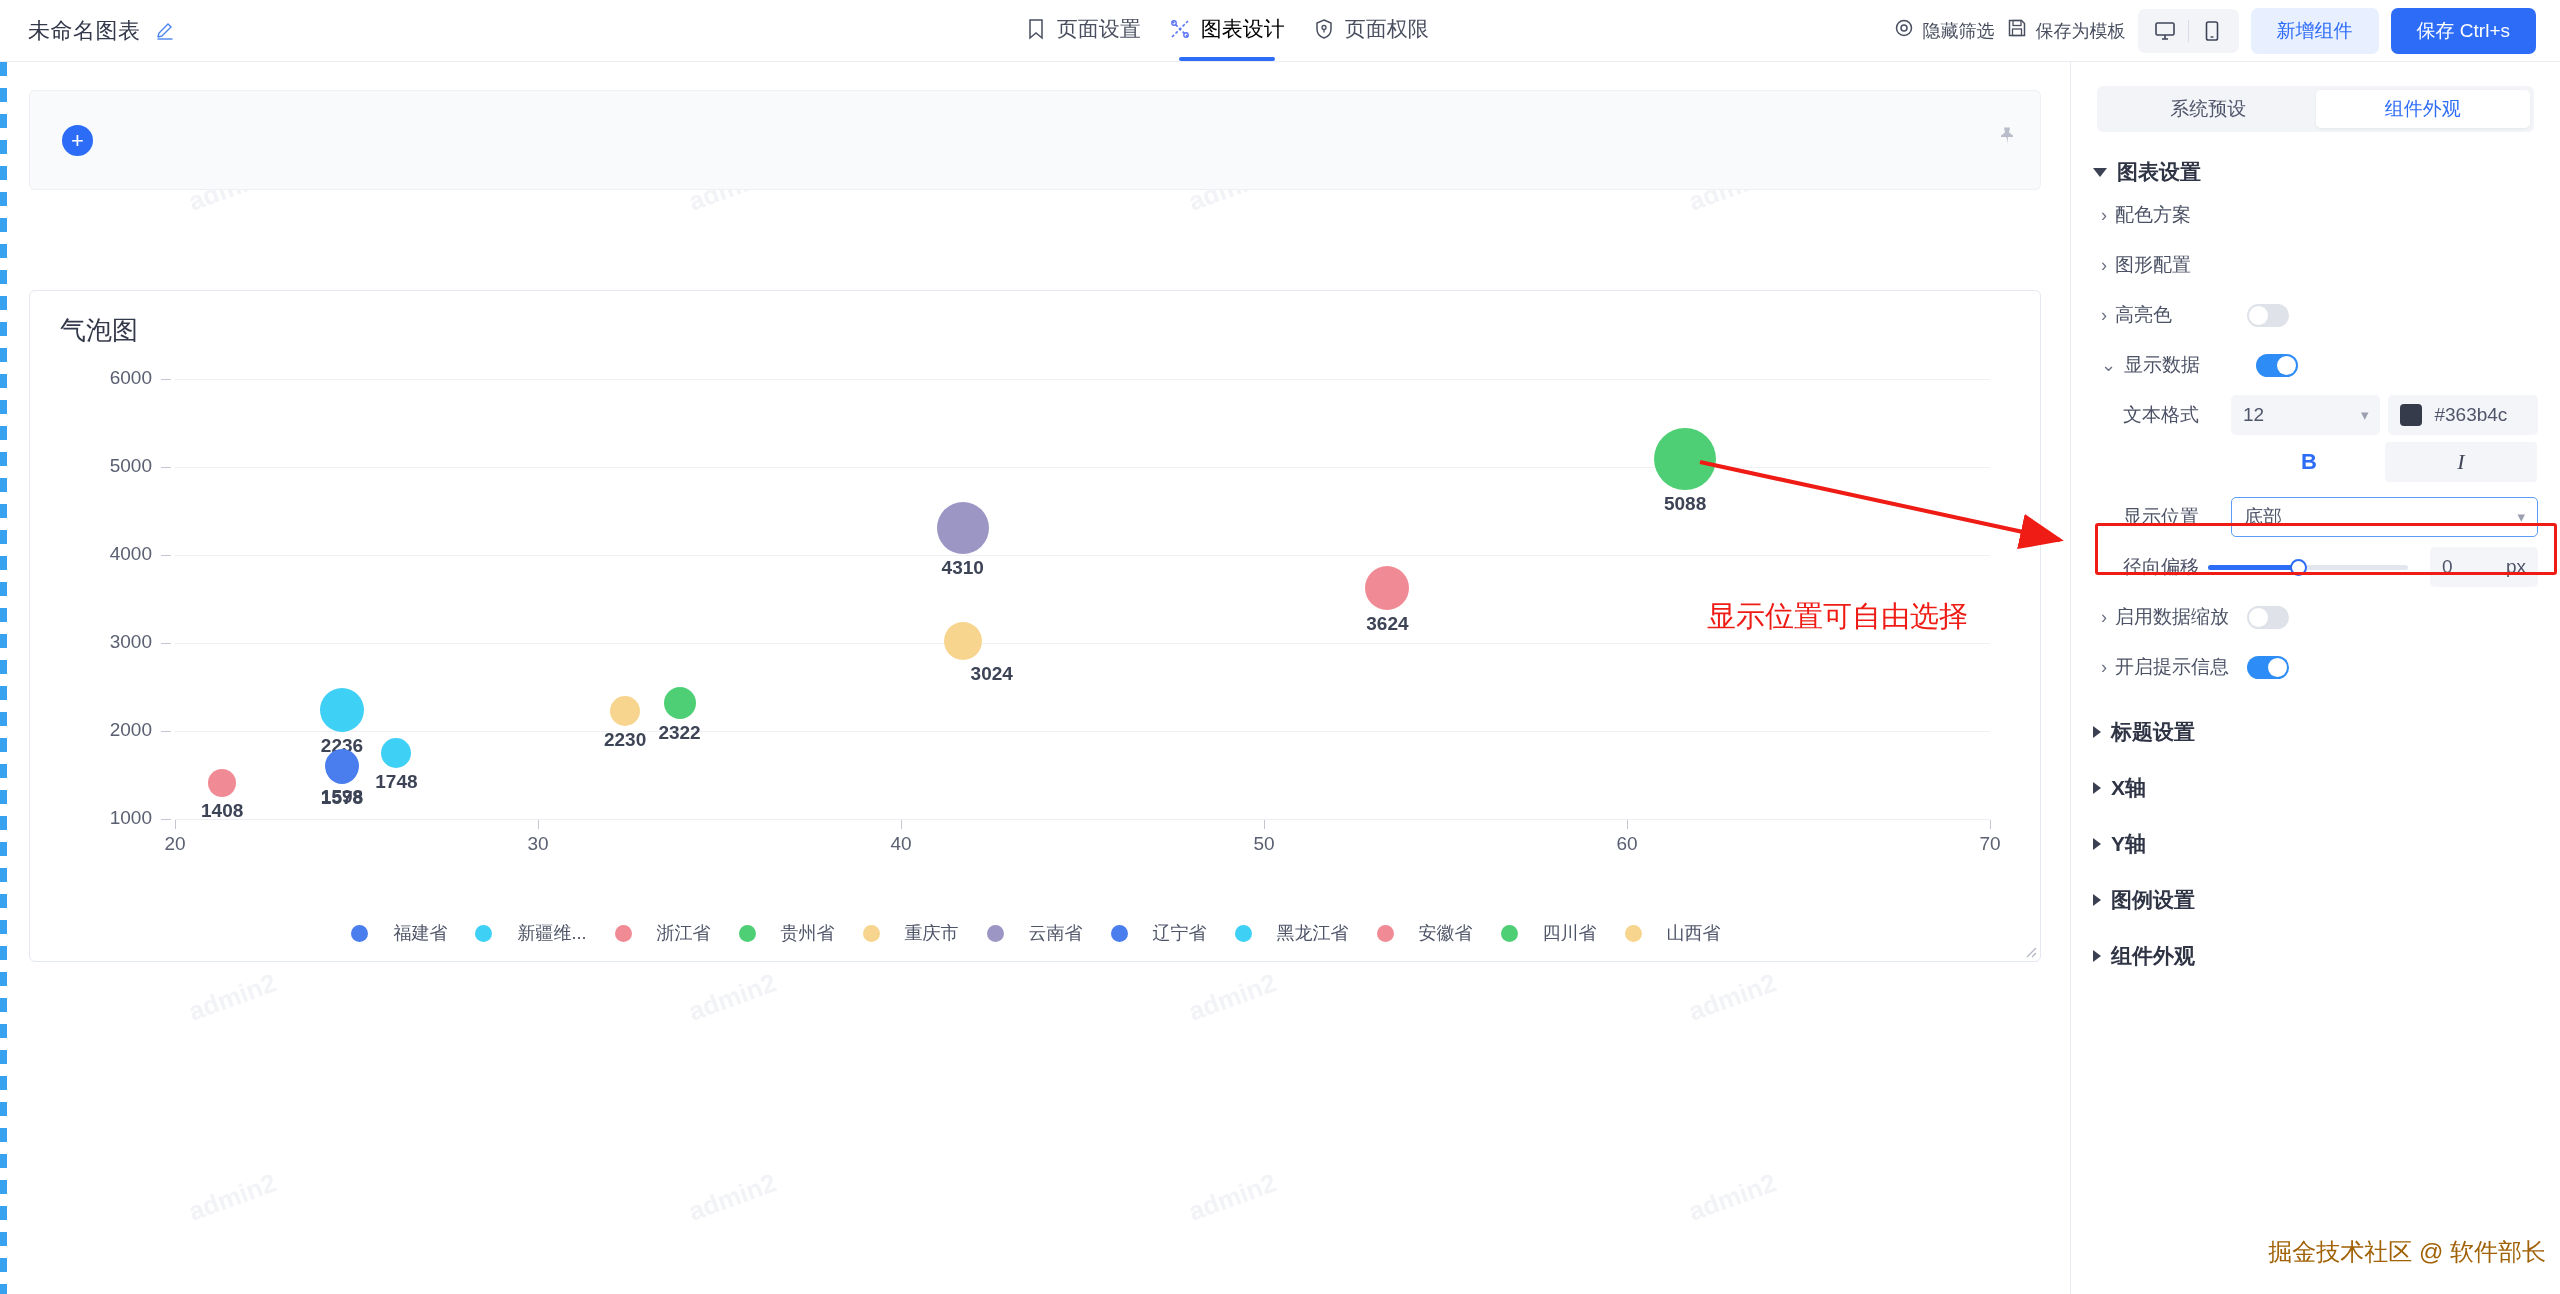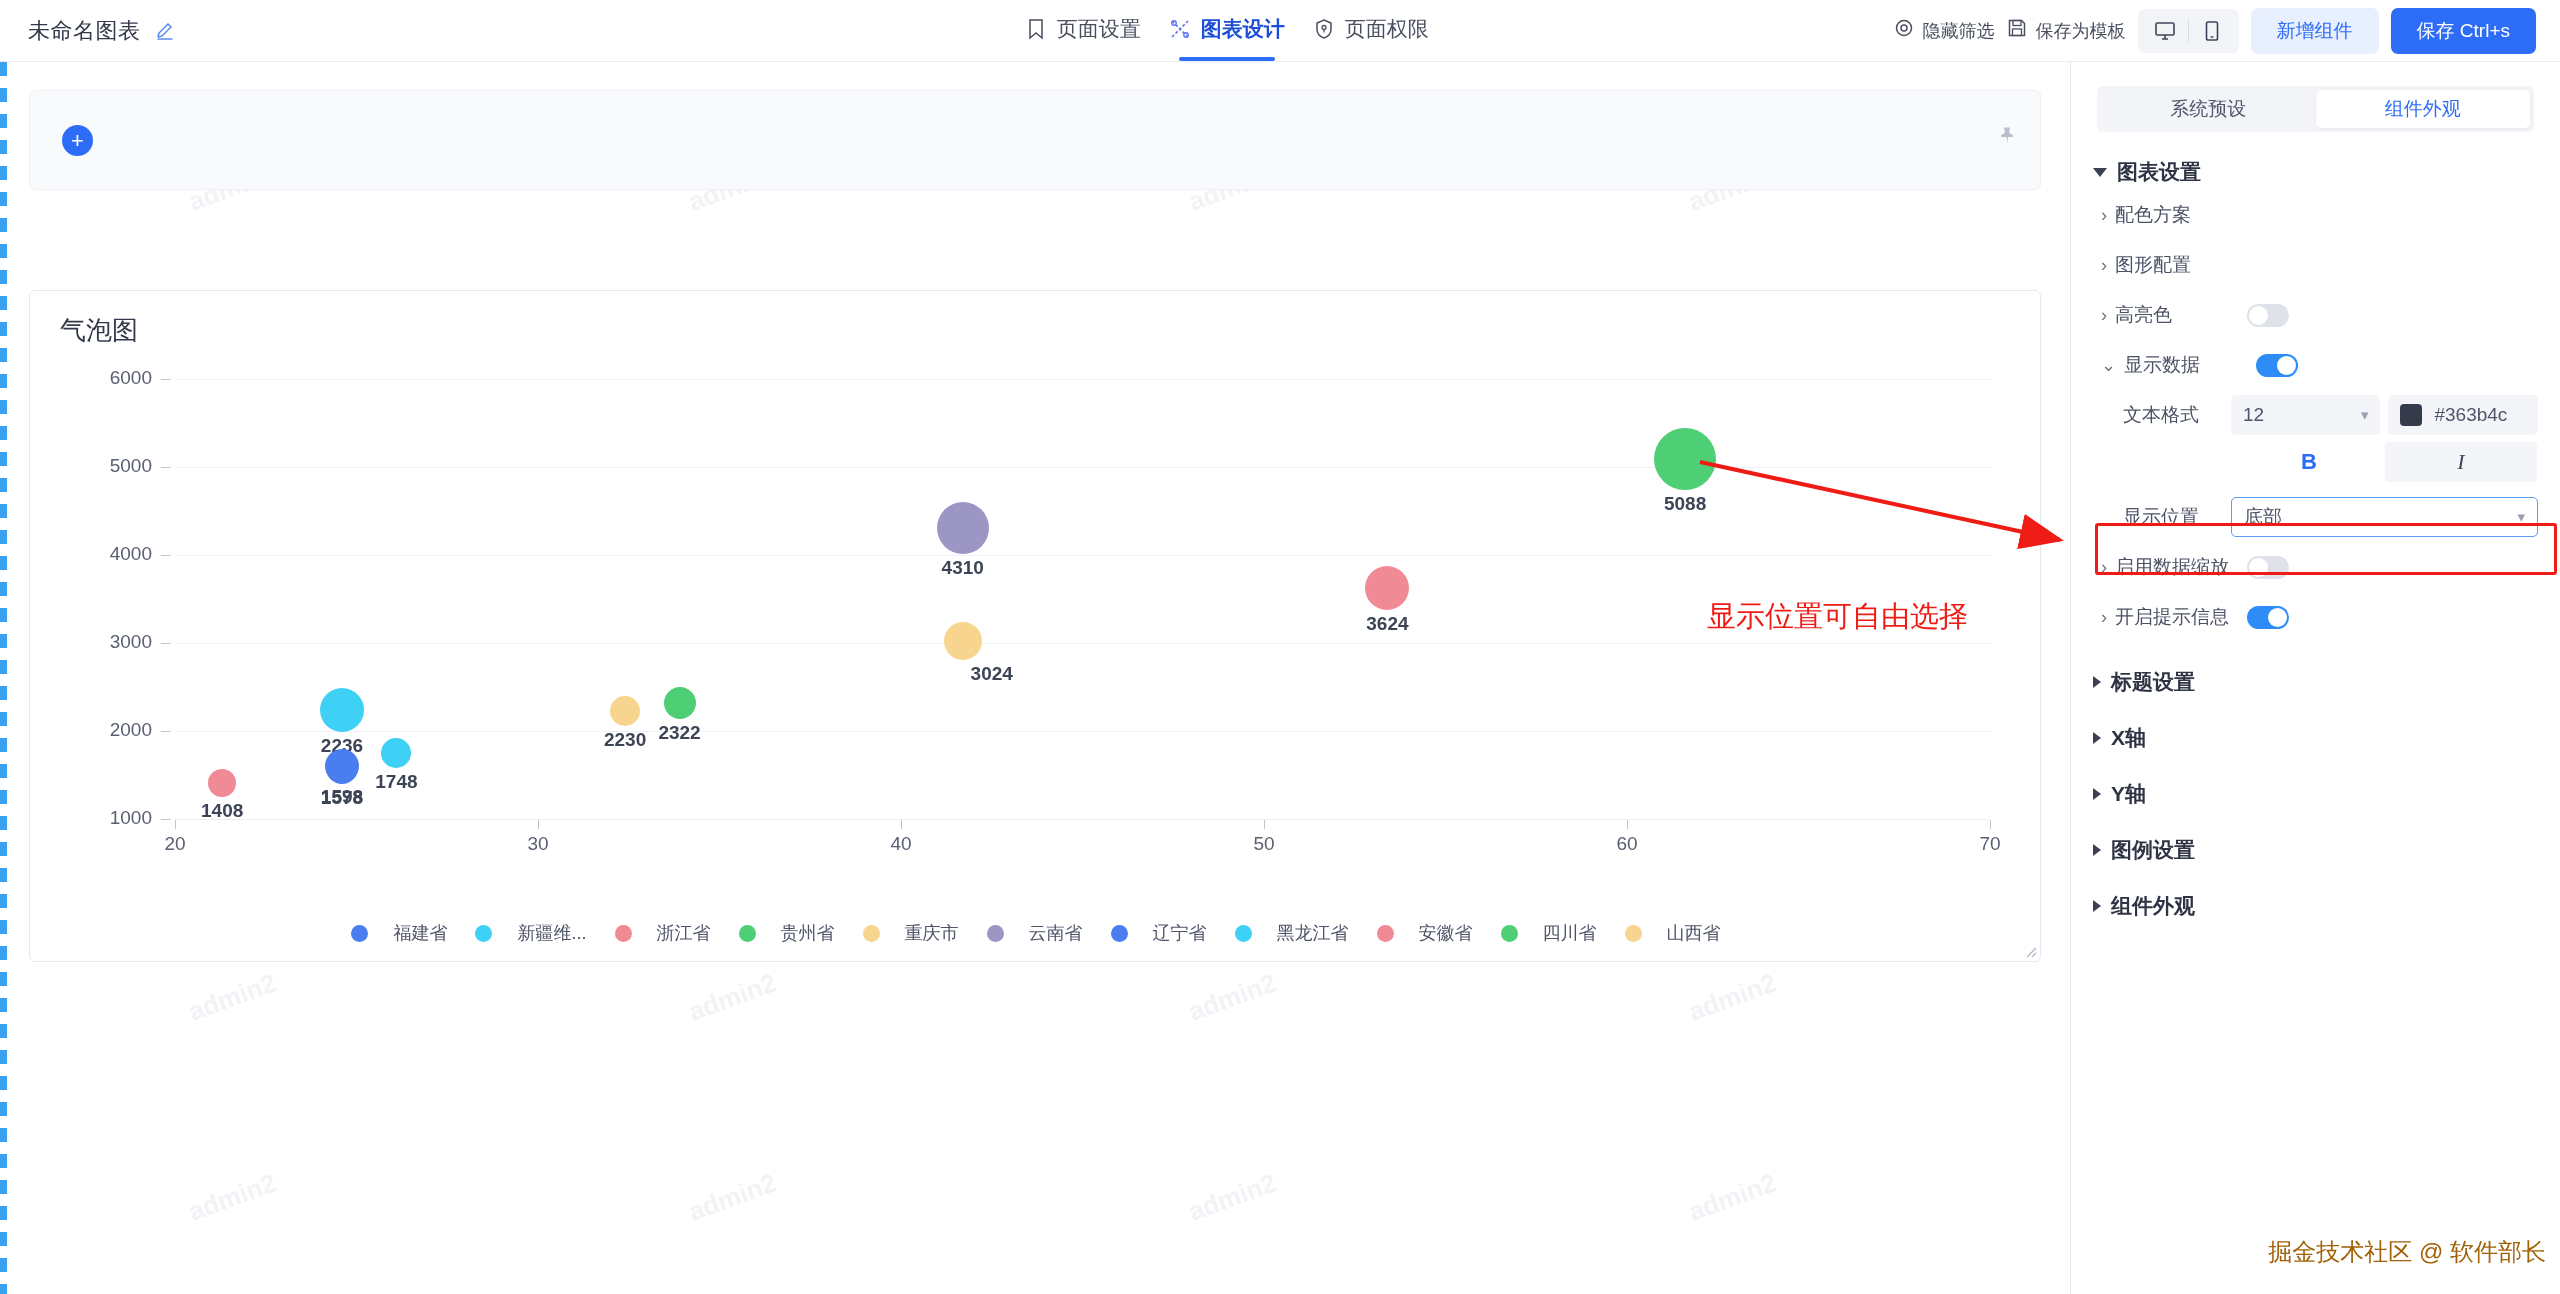--- a/index.html
+++ b/index.html
@@ -17,21 +17,21 @@
     position: absolute; top: 0; left: 0; width: 2560px; height: 62px;
     background: #ffffff; border-bottom: 1px solid #ebedf2;
     display: flex; align-items: center;
   }
   .hdr-left { display: flex; align-items: center; gap: 14px; padding-left: 28px; width: 560px; }
   .doc-title { font-size: 22px; color: #2f3murrow; color: #33384a; letter-spacing: .5px; }
   .pencil { width: 20px; height: 20px; display: inline-block; }
 
   .hdr-center { flex: 1; display: flex; justify-content: center; align-items: center; gap: 28px; }
   .tab { display: flex; align-items: center; gap: 10px; font-size: 21px; color: #4a4f60; cursor: pointer; position: relative; padding-bottom: 4px;}
-  .tab.active { color: #1d4ed8; font-weight: bold; }
+  .tab.active { color: #000000; }
   .tab.active::after {
     content: ""; position: absolute; left: 50%; transform: translateX(-50%);
     bottom: -14px; width: 96px; height: 4px; background: #2d6cf6; border-radius: 2px;
   }
   .tab svg { display: block; }
 
   .hdr-right { display: flex; align-items: center; gap: 12px; padding-right: 24px; }
   .hdr-act { display: flex; align-items: center; gap: 9px; font-size: 18px; color: #4a4f60; cursor: pointer; }
   .dev-toggle { display: flex; align-items: center; background: #f2f4f8; border-radius: 7px; height: 44px; padding: 0 4px; }
   .dev-btn { width: 46px; height: 38px; display: flex; align-items: center; justify-content: center; cursor: pointer; }
@@ -442,20 +442,33 @@
       </div>
 
       <div class="row" style="margin-top:14px">
         <span class="row-lbl indent">显示位置</span>
         <div class="select" style="width:312px;background:#fff;border:1px solid #5b9cf8">
           <span>底部</span>
           <span class="chev-dn">▾</span>
         </div>
       </div>
 
+      <div class="row">
+        <span class="row-lbl indent">径向偏移</span>
+        <div class="slider-wrap">
+          <div class="slider">
+            <div class="slider-fill"></div>
+            <div class="slider-knob"></div>
+          </div>
+          <div class="num-box">
+            <span>0</span>
+            <span>px</span>
+          </div>
+        </div>
+      </div>
 
       <div class="row">
         <span class="row-chev">›</span>
         <span class="row-lbl">启用数据缩放</span>
         <span class="toggle off">
             <span class="knob"></span>
           </span>
       </div>
 
       <div class="row">

